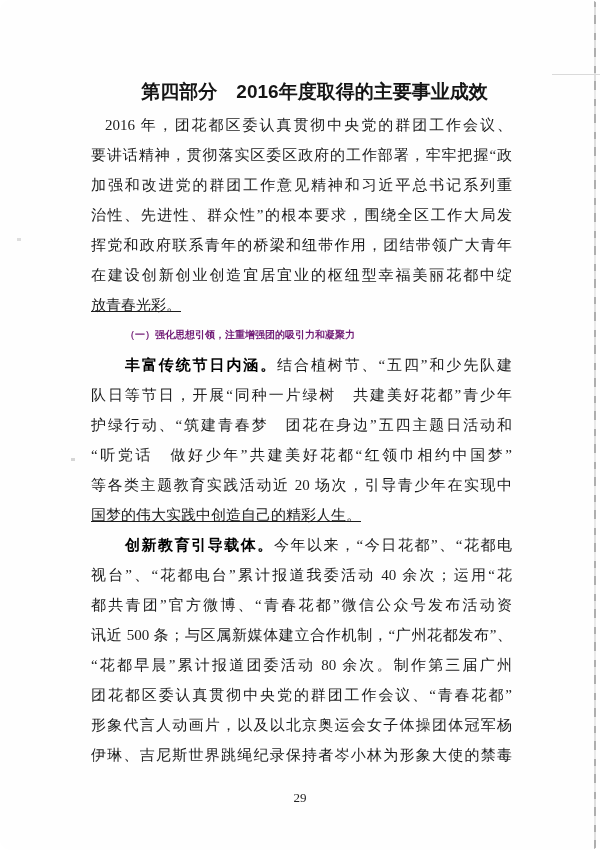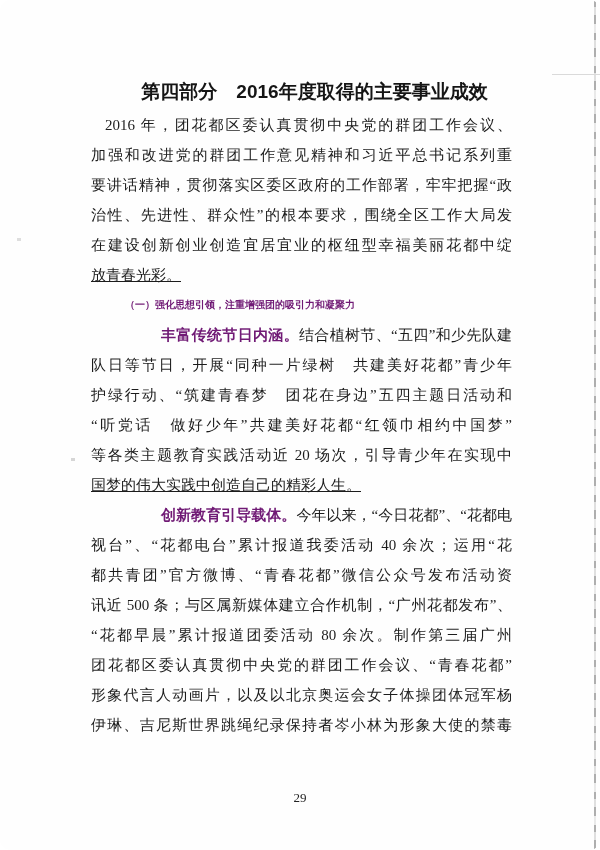--- a/index.html
+++ b/index.html
@@ -35,21 +35,21 @@
   .line.indent-sm { text-indent:14px; }
   .line.indent { text-indent:34px; }
   .line.heading {
     font-family:"Liberation Sans", sans-serif;
     font-weight:bold; font-size:10px;
     text-align:left; text-align-last:left;
     color:#701a75;
   }
   .lead {
     font-family:"Liberation Sans", sans-serif;
-    font-weight:bold; color:#701a75;margin-left:36px;
+    font-weight:bold; color:#000000;
   }
   .pagenum {
     position:absolute; left:0; top:788px; width:600px; height:20px;
     line-height:20px; text-align:center;
     font-size:13px; color:#222;
   }
   
   .scan-streak {
     position:absolute; left:594px; top:0; width:2px; height:850px;
     background:repeating-linear-gradient(to bottom,
@@ -69,23 +69,24 @@
 </head>
 <body>
 
 <div class="page">
 
   <div class="doc-title">第四部分　2016年度取得的主要事业成效</div>
 
   <div class="body-block">
 
     <div class="line indent-sm">2016 年，团花都区委认真贯彻中央党的群团工作会议、</div>
+    <div class="line">要讲话精神，贯彻落实区委区政府的工作部署，牢牢把握“政</div>
     <div class="line">加强和改进党的群团工作意见精神和习近平总书记系列重</div>
-    <div class="line">要讲话精神，贯彻落实区委区政府的工作部署，牢牢把握“政</div>
     <div class="line">治性、先进性、群众性”的根本要求，围绕全区工作大局发</div>
+    <div class="line">挥党和政府联系青年的桥梁和纽带作用，团结带领广大青年</div>
     <div class="line">在建设创新创业创造宜居宜业的枢纽型幸福美丽花都中绽</div>
     <div class="line lastline">放青春光彩。</div>
 
     <div class="line heading indent">（一）强化思想引领，注重增强团的吸引力和凝聚力</div>
 
     <div class="line indent"><span class="lead">丰富传统节日内涵。</span><span>结合植树节、“五四”和少先队建</span></div>
     <div class="line">队日等节日，开展“同种一片绿树　共建美好花都”青少年</div>
     <div class="line">护绿行动、“筑建青春梦　团花在身边”五四主题日活动和</div>
     <div class="line">“听党话　做好少年”共建美好花都“红领巾相约中国梦”</div>
     <div class="line">等各类主题教育实践活动近 20 场次，引导青少年在实现中</div>

